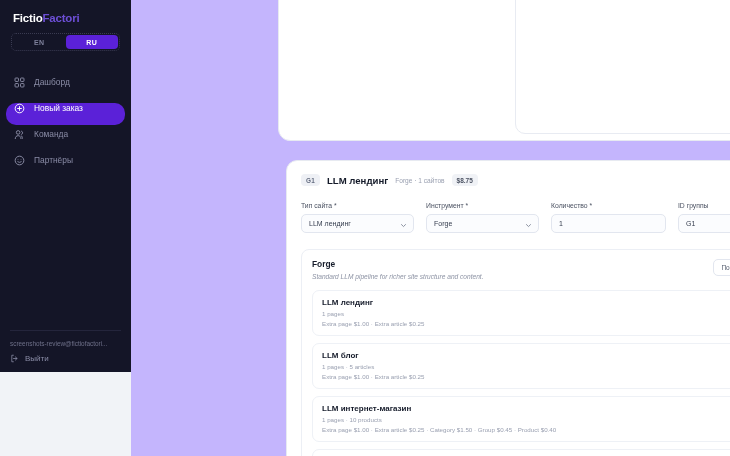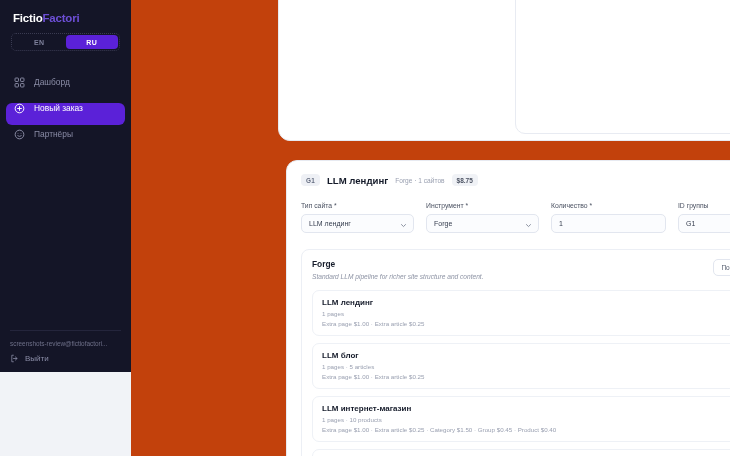--- a/index.html
+++ b/index.html
@@ -44,40 +44,40 @@
   }
   .lang-btn.active { background: #5b21d8; color: #fff; }
 
   .nav { margin-top: 26px; display: flex; flex-direction: column; gap: 4px; padding: 0 6px; }
   .nav-item {
     display: flex; gap: 9px;
     height: 22px; padding: 0 8px; border-radius: 6px;
     color: #8a8ca6; font-size: 8.4px;
     cursor: pointer; white-space: nowrap;
   }
-  .nav-item.active { background: #5b21d8; color: #ffffff; }
+  .nav-item.active { background: #5b21d8; color: #ffffff; border-radius: 10px; }
   .nav-ico { width: 11px; height: 11px; flex: 0 0 11px; display: block; }
   .nav-ico svg { width: 11px; height: 11px; display: block; }
 
   .sidebar-foot {
     margin-top: auto; padding: 16px 10px 9px 10px;
     display: flex; flex-direction: column; gap: 7px;
   }
   .foot-sep { height: 1px; background: #24253c; margin-bottom: 2px; }
   .user-mail {
     font-size: 6.4px; color: #6e7089;
     white-space: nowrap; overflow: hidden; text-overflow: clip;
   }
   .logout { display: flex; align-items: center; gap: 6px; color: #8a8ca6; font-size: 8px; cursor: pointer; }
   .logout svg { width: 9px; height: 9px; display: block; }
 
   
   .main {
     flex: 1; height: 456px; position: relative;
-    background: #c2410c;
+    background: #c4b5fd;
     padding: 0 30px 0 25px;
     overflow: hidden;
   }
 
   
   .help-outer {
     position: absolute; left: 147px; top: -226px;
     width: 553px; height: 367px;
     background: #ffffff;
     border: 1px solid #e7eaf1;
@@ -198,20 +198,30 @@
       <div class="nav-item active">
         <span class="nav-ico">
           <svg viewBox="0 0 16 16" fill="none" stroke="currentColor" stroke-width="1.4">
             <circle cx="8" cy="8" r="6.3"></circle>
               <path d="M8 5.2v5.6M5.2 8h5.6" stroke-linecap="round"></path>
           </svg>
         </span>
         <span>Новый заказ</span>
       </div>
 
+      <div class="nav-item">
+        <span class="nav-ico">
+          <svg viewBox="0 0 16 16" fill="none" stroke="currentColor" stroke-width="1.4">
+            <circle cx="6" cy="5" r="2.6"></circle>
+              <path d="M1.8 14c0-2.6 1.9-4.3 4.2-4.3s4.2 1.7 4.2 4.3" stroke-linecap="round"></path>
+            <path d="M11 3.2a2.5 2.5 0 010 4.6M12.2 13.6c0-2-.7-3.3-1.8-4" stroke-linecap="round"></path>
+          </svg>
+        </span>
+        <span>Команда</span>
+      </div>
 
       <div class="nav-item">
         <span class="nav-ico">
           <svg viewBox="0 0 16 16" fill="none" stroke="currentColor" stroke-width="1.4">
             <circle cx="8" cy="8" r="6.3"></circle>
               <path d="M5.2 9.2c.8 1 1.8 1.5 2.8 1.5s2-.5 2.8-1.5" stroke-linecap="round"></path>
             <circle cx="5.8" cy="6.2" r=".7" fill="currentColor" stroke="none"></circle>
             <circle cx="10.2" cy="6.2" r=".7" fill="currentColor" stroke="none"></circle>
           </svg>
         </span>

